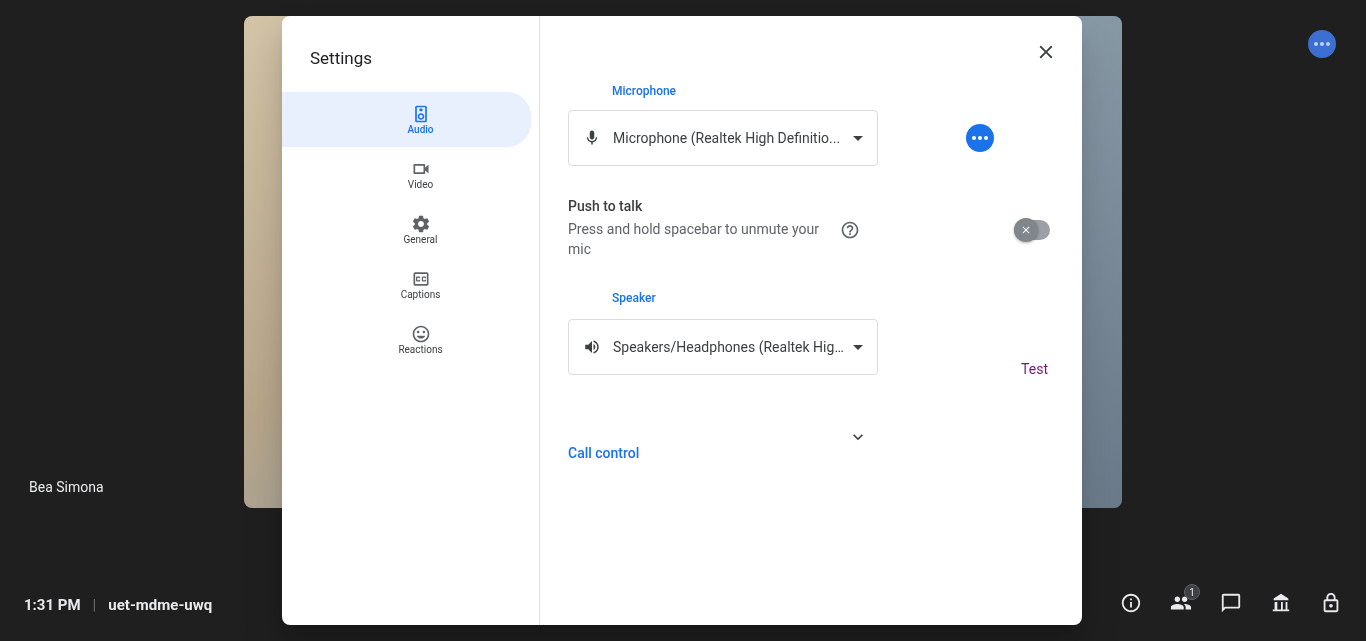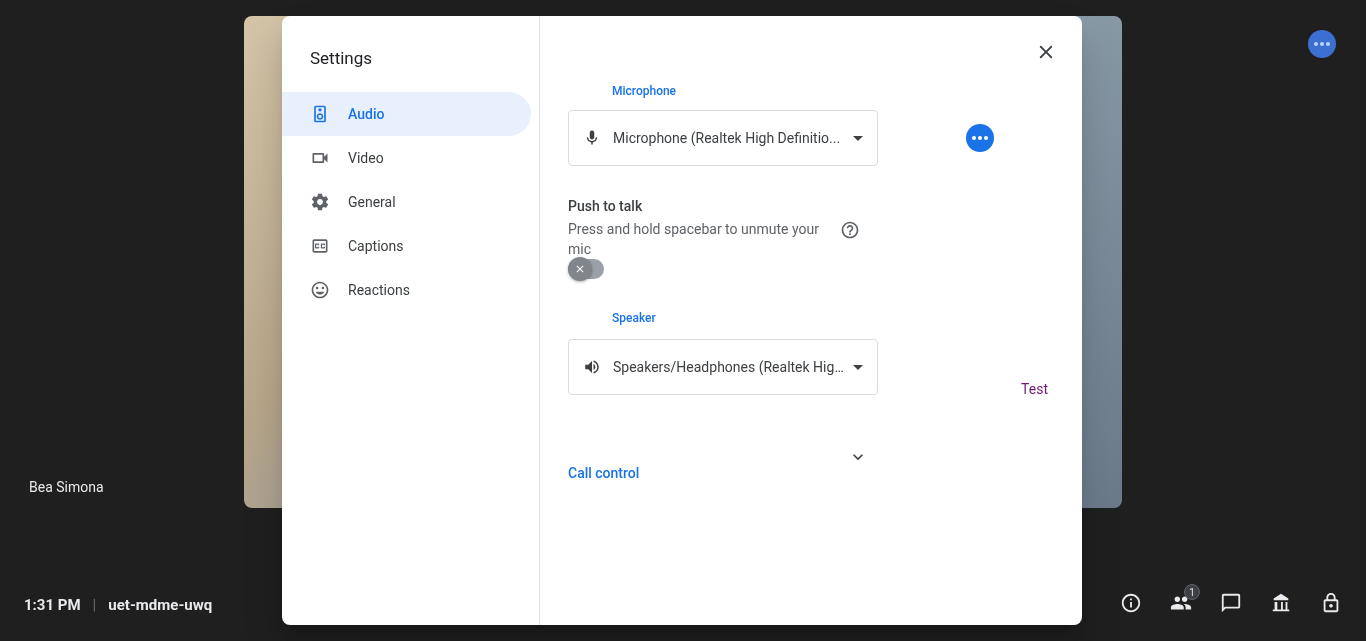--- a/index.html
+++ b/index.html
@@ -46,24 +46,25 @@
       position: absolute; top: 16px; left: 282px;
       width: 800px; height: 609px;
       background: #fff; border-radius: 8px;
       display: flex;
       box-shadow: 0 11px 15px -7px rgba(0,0,0,.2), 0 24px 38px 3px rgba(0,0,0,.14);
     }
     .modal-sidebar { width: 258px; border-right: 1px solid #e0e0e0; padding-top: 24px; }
     .modal-title { font-size: 17px; color: #202124; padding: 8px 28px 24px; }
     .sidebar-items { padding-right: 8px; }
     .sidebar-item {
-      display: flex; align-items: center; gap: 18px;
+      display: flex; align-items: center; 
       padding: 12px 0 12px 28px; margin-right:0;
-      cursor: pointer; font-size: 14px; color: #3c4043;
+      cursor: pointer; font-size: 10px; color: #3c4043;
       border-radius: 0 24px 24px 0;
+      flex-direction: column;
     }
     .sidebar-item.active { background: #e8f0fe; color: #1a73e8; font-weight: 500;}
     .sidebar-item svg { width: 20px; height: 20px; }
     .sidebar-item.active svg { fill: #1a73e8; }
     .sidebar-item:not(.active) svg { fill: #5f6368; }
 
     .modal-main { flex: 1; padding: 28px 24px 24px 28px; position: relative; }
     .close-btn {
       position: absolute; top: 16px; right: 16px;
       width: 40px; height: 40px; display:flex; align-items:center; justify-content:center;
@@ -88,21 +89,21 @@
 
     .mic-indicator {
       width: 28px; height: 28px; border-radius: 50%;
       background: #1a73e8; display:flex; align-items:center; justify-content:center;
       margin-left: 40px;
     }
     .mic-indicator span { width:4px; height:4px; background:#fff; border-radius:50%; margin:0 1px;}
 
     .push-talk { margin-top: 32px; }
     .push-talk-title { font-size: 14px; font-weight:500; color:#3c4043; margin-bottom:6px;}
-    .push-talk-row { display:flex; align-items:flex-start; justify-content:space-between;flex-direction:column; }
+    .push-talk-row { display:flex; align-items:flex-start; justify-content:space-between; }
     .push-talk-desc { font-size:14px; color:#5f6368; max-width:260px; line-height:1.4;}
     .help-icon { margin-left:12px; cursor:pointer;}
     .toggle {
       width:36px; height:20px; background:#9aa0a6; border-radius:10px;
       position:relative; cursor:pointer; margin-right:8px;
     }
     .toggle-knob {
       position:absolute; left:0; top:-2px;
       width:24px; height:24px; border-radius:50%; background:#80868b;
       display:flex; align-items:center; justify-content:center;

